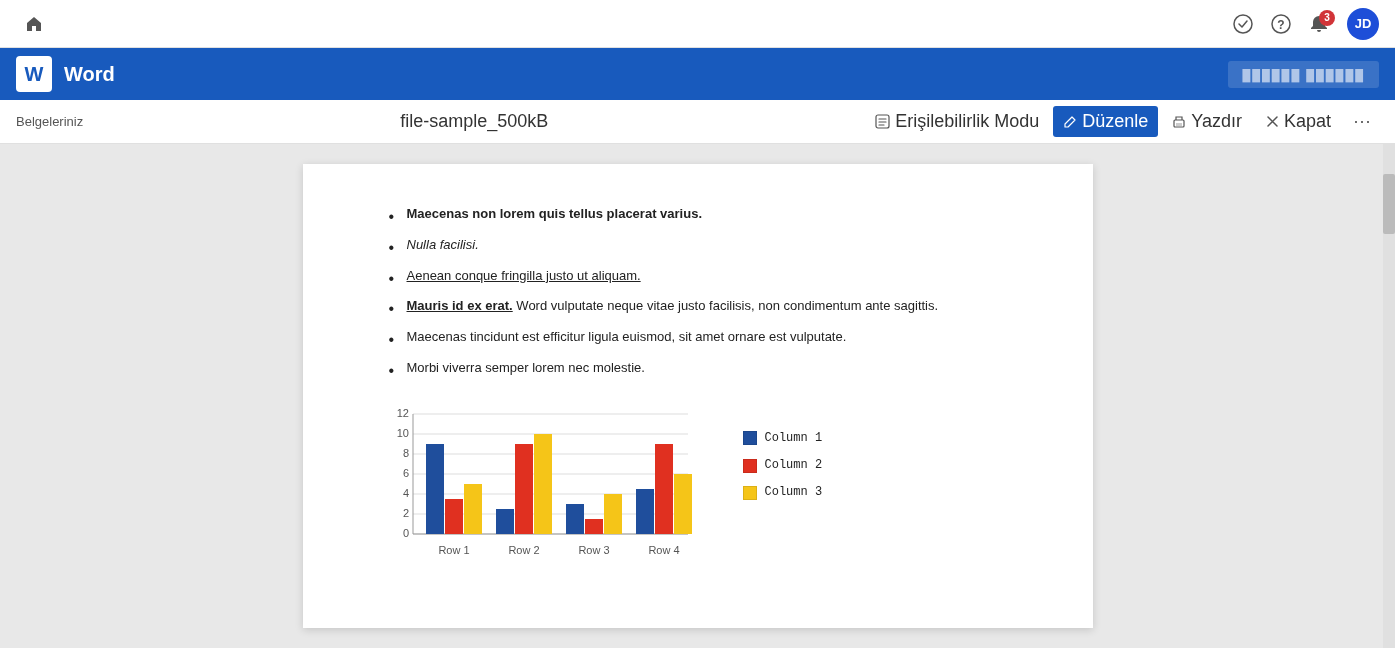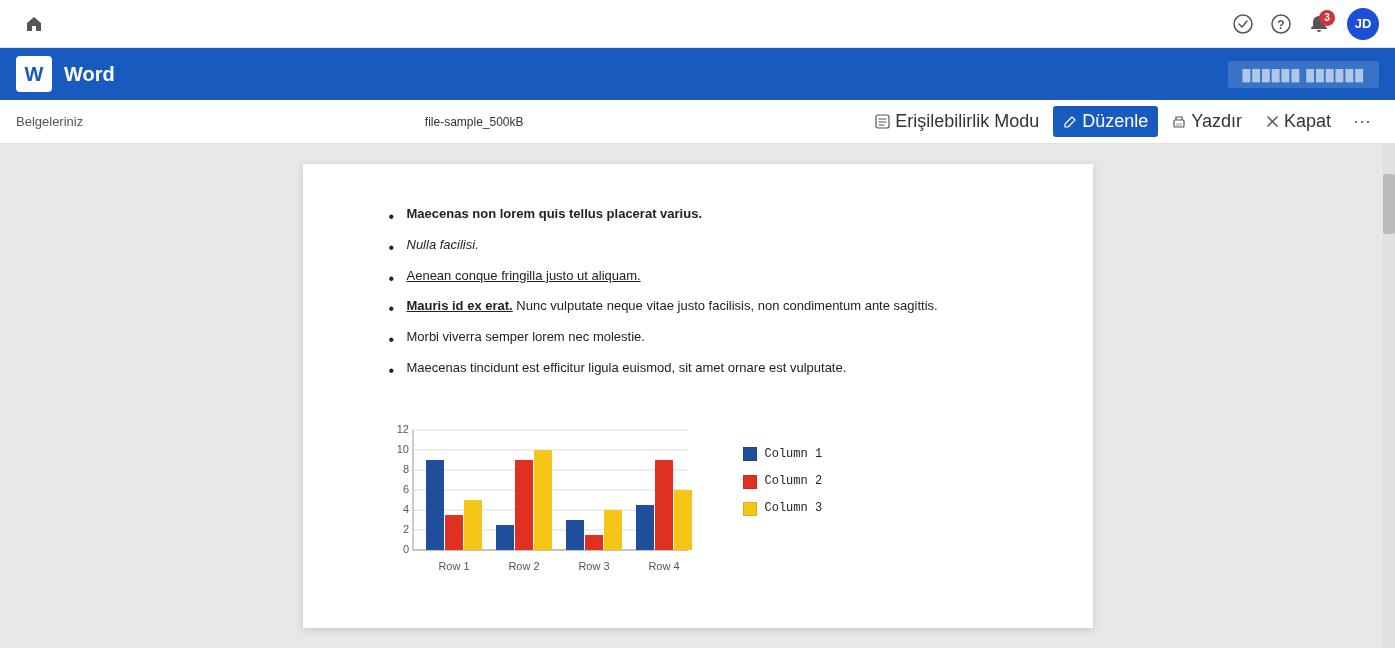--- a/index.html
+++ b/index.html
@@ -82,21 +82,21 @@
       height: 44px;
       background: #fff;
       display: flex;
       align-items: center;
       padding: 16px 16px;
       border-bottom: 1px solid #e0e0e0;
       gap: 8px;
     }
     .toolbar-left { color: #555; font-size: 13px; cursor: pointer; }
     .toolbar-filename {
-      flex: 1; text-align: center; font-size: 12px; color: #333;
+      flex: 1; text-align: center; font-size: 18px; color: #333;
     }
     .toolbar-right {
       display: flex; align-items: center; gap: 4px;
     }
     .toolbar-btn {
       background: transparent; border: none; cursor: pointer;
       display: flex; align-items: center; gap: 5px;
       padding: 5px 10px; border-radius: 3px;
       font-size: 18px; color: #333;
     }
@@ -152,21 +152,21 @@
       content: '•';
       position: absolute; left: 6px;
       font-size: 16px;
     }
     .bold-item { font-weight: 700; }
     .italic-item { font-style: italic; }
     .underline-item { text-decoration: underline; }
 
     
     .chart-container {
-      margin-top: 36px;
+      margin-top: 20px;
       display: flex;
       align-items: flex-start;
     }
     .chart-svg-wrap {
       position: relative;
     }
     .chart-legend {
       margin-left: 20px;
       margin-top: 30px;
       display: flex;
@@ -274,27 +274,27 @@
         <span class="bold-item">Maecenas non lorem quis tellus placerat varius.</span>
       </li>
       <li>
         <span class="italic-item">Nulla facilisi.</span>
       </li>
       <li>
         <span class="underline-item">Aenean conque fringilla justo ut aliquam.</span>
       </li>
       <li>
         <span class="underline-item" style="font-weight:600;">Mauris id ex erat.</span>
-        <span> Nunc vulputate neque vitae justo facilisis, non condimentum ante sagittis.</span>
+        <span> Word vulputate neque vitae justo facilisis, non condimentum ante sagittis.</span>
+      </li>
+      <li>
+        <span>Maecenas tincidunt est efficitur ligula euismod, sit amet ornare est vulputate.</span>
       </li>
       <li>
         <span>Morbi viverra semper lorem nec molestie.</span>
-      </li>
-      <li>
-        <span>Maecenas tincidunt est efficitur ligula euismod, sit amet ornare est vulputate.</span>
       </li>
     </ul>
 
     <div class="chart-container">
       <div class="chart-svg-wrap">
         <svg width="340" height="220" viewBox="0 0 340 220">
 
           <text x="26" y="18" font-size="11" fill="#555" text-anchor="end">12</text>
           <text x="26" y="38" font-size="11" fill="#555" text-anchor="end">10</text>
           <text x="26" y="58" font-size="11" fill="#555" text-anchor="end">8</text>

